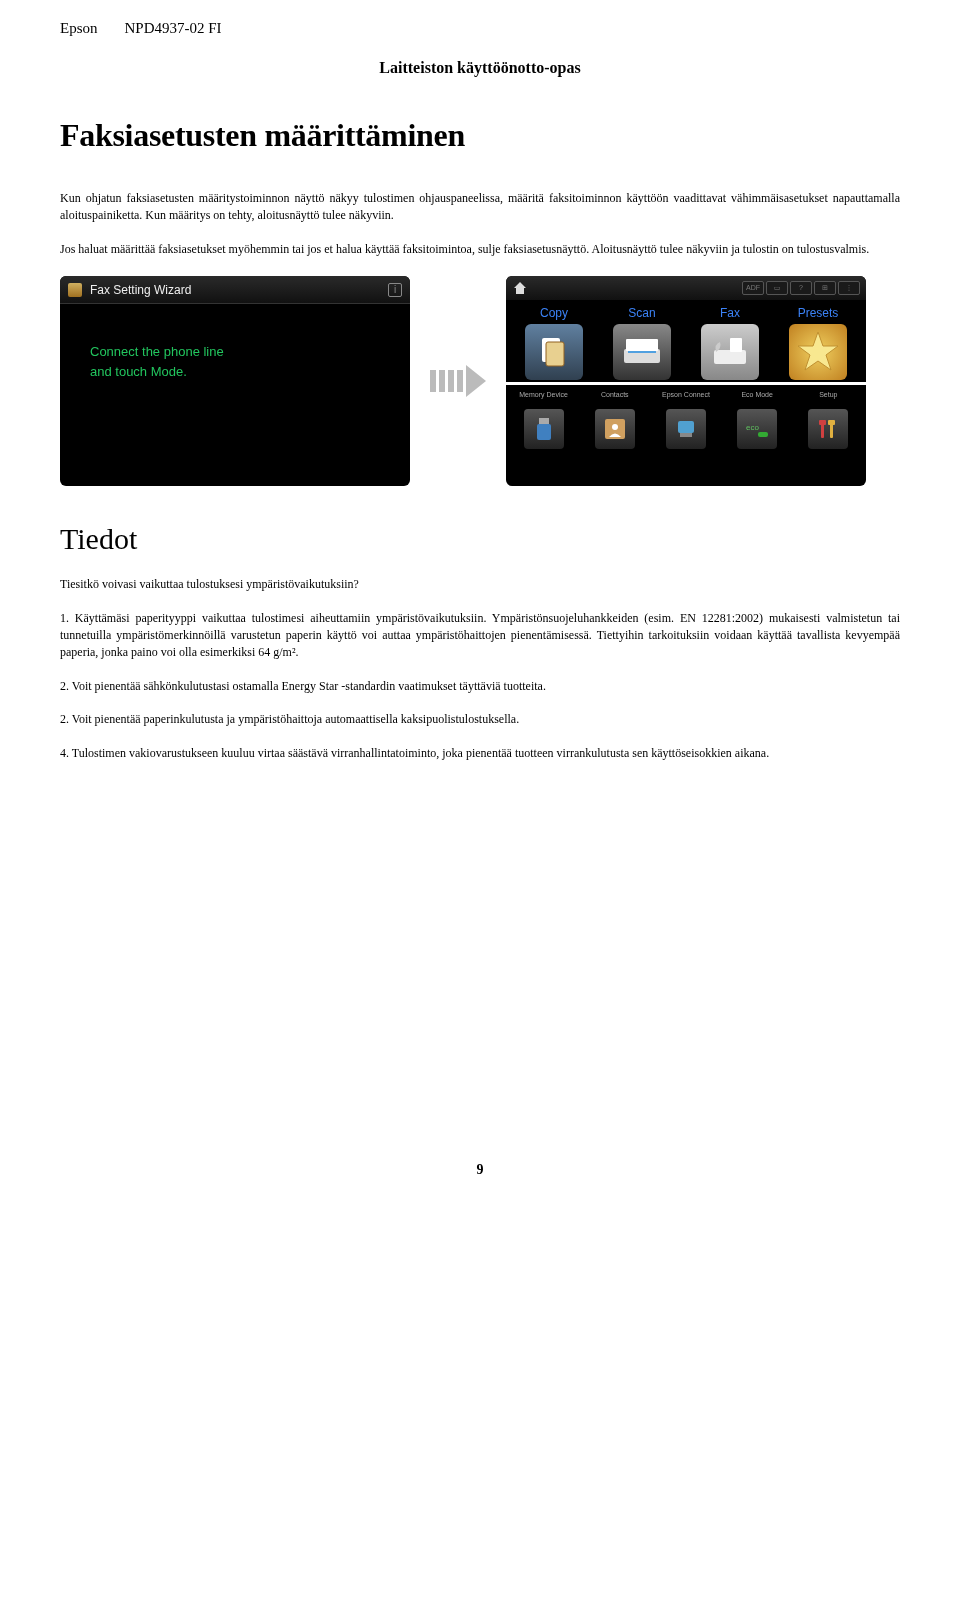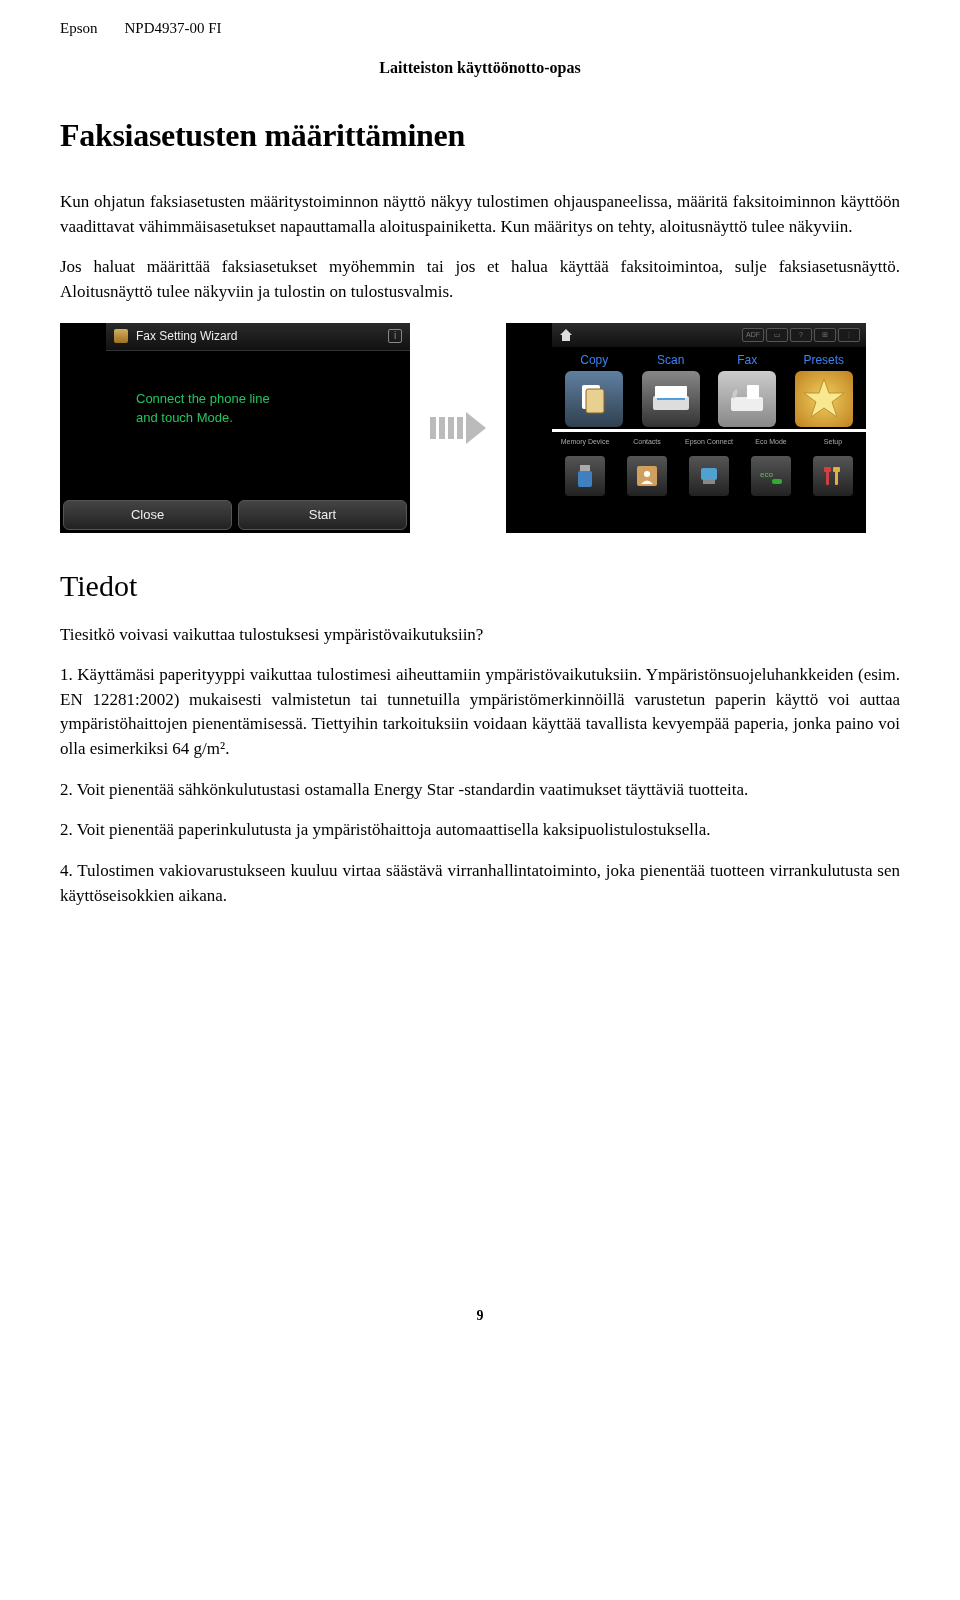--- a/index.html
+++ b/index.html
@@ -8,23 +8,23 @@
     background: #fff;
     color: #000;
     width: 960px;
     margin: 0 auto;
     padding: 20px 60px 40px 60px;
   }
   .header-row { display: flex; gap: 27px; font-size: 15px; margin-bottom: 22px; }
   .doc-title { text-align: center; font-weight: bold; font-size: 16px; margin-bottom: 40px; }
   h1 { font-size: 32px; font-weight: bold; margin-bottom: 36px; letter-spacing: -0.3px; }
   h2 { font-size: 30px; font-weight: normal; margin: 36px 0 20px 0; }
-  .para { font-size: 17px; line-height: 1.45; margin-bottom: 16px; text-align: justify; }
+  .para { font-size: 12px; line-height: 1.45; margin-bottom: 16px; text-align: justify; }
   .screens { display: flex; align-items: center; gap: 10px; margin: 18px 0 18px 0; }
-  .screen { background: #000; border-radius: 0; overflow: hidden; padding-left: 46px; }
+  .screen { background: #000; border-radius: 6px; overflow: hidden; }
   .screen-left { width: 350px; height: 210px; position: relative; }
   .screen-right { width: 360px; height: 210px; position: relative; }
   .arrow { display: flex; align-items: center; gap: 3px; margin: 0 10px; }
   .arrow-bar { width: 6px; height: 22px; background: #bbb; }
   .arrow-head { width: 0; height: 0; border-top: 16px solid transparent; border-bottom: 16px solid transparent; border-left: 20px solid #bbb; }
   .wiz-header { display: flex; align-items: center; height: 28px; background: linear-gradient(#2a2a2a,#111); padding: 0 8px; gap: 8px; border-bottom: 1px solid #333; }
   .wiz-icon { width: 14px; height: 14px; background: linear-gradient(#d0b060,#a07020); border-radius: 2px; }
   .wiz-title { color: #eee; font-family: Arial, sans-serif; font-size: 12px; }
   .wiz-info { margin-left: auto; width: 14px; height: 14px; border: 1px solid #888; border-radius: 2px; color: #888; font-size: 10px; text-align: center; line-height: 12px; font-family: Arial,sans-serif; }
   .wiz-body { padding: 38px 22px 0 30px; color: #22c55e; font-family: Arial, sans-serif; font-size: 13px; line-height: 1.5; }
@@ -47,45 +47,41 @@
   .sub-item { width: 64px; text-align: center; }
   .sub-label { color: #aaa; font-family: Arial, sans-serif; font-size: 7px; line-height: 1.1; height: 16px; margin-bottom: 2px; }
   .sub-icon { width: 40px; height: 40px; margin: 0 auto; border-radius: 4px; background: linear-gradient(#555,#222); display: flex; align-items: center; justify-content: center; font-size: 16px; }
   .page-num { text-align: center; font-size: 14px; font-weight: bold; margin-top: 400px; }
 </style>
 </head>
 <body>
 
 <div class="header-row">
   <span>Epson</span>
-  <span>NPD4937-00 FI</span>
+  <span>NPD4937-02 FI</span>
 </div>
 
 <div class="doc-title">Laitteiston käyttöönotto-opas</div>
 
 <h1>Faksiasetusten määrittäminen</h1>
 
 <p class="para">Kun ohjatun faksiasetusten määritystoiminnon näyttö näkyy tulostimen ohjauspaneelissa, määritä faksitoiminnon käyttöön vaadittavat vähimmäisasetukset napauttamalla aloituspainiketta. Kun määritys on tehty, aloitusnäyttö tulee näkyviin.</p>
 <p class="para">Jos haluat määrittää faksiasetukset myöhemmin tai jos et halua käyttää faksitoimintoa, sulje faksiasetusnäyttö. Aloitusnäyttö tulee näkyviin ja tulostin on tulostusvalmis.</p>
 
 <div class="screens">
 
   <div class="screen screen-left">
     <div class="wiz-header">
       <span class="wiz-icon"></span>
       <span class="wiz-title">Fax Setting Wizard</span>
       <span class="wiz-info">i</span>
     </div>
     <div class="wiz-body">
       <div>Connect the phone line</div>
       <div>and touch Mode.</div>
-    </div>
-    <div class="wiz-footer">
-      <div class="wiz-btn">Close</div>
-      <div class="wiz-btn">Start</div>
     </div>
   </div>
 
   <div class="arrow">
     <div class="arrow-bar"></div>
       <div class="arrow-bar"></div>
       <div class="arrow-bar"></div>
       <div class="arrow-bar"></div>
     <div class="arrow-head"></div>
   </div>

